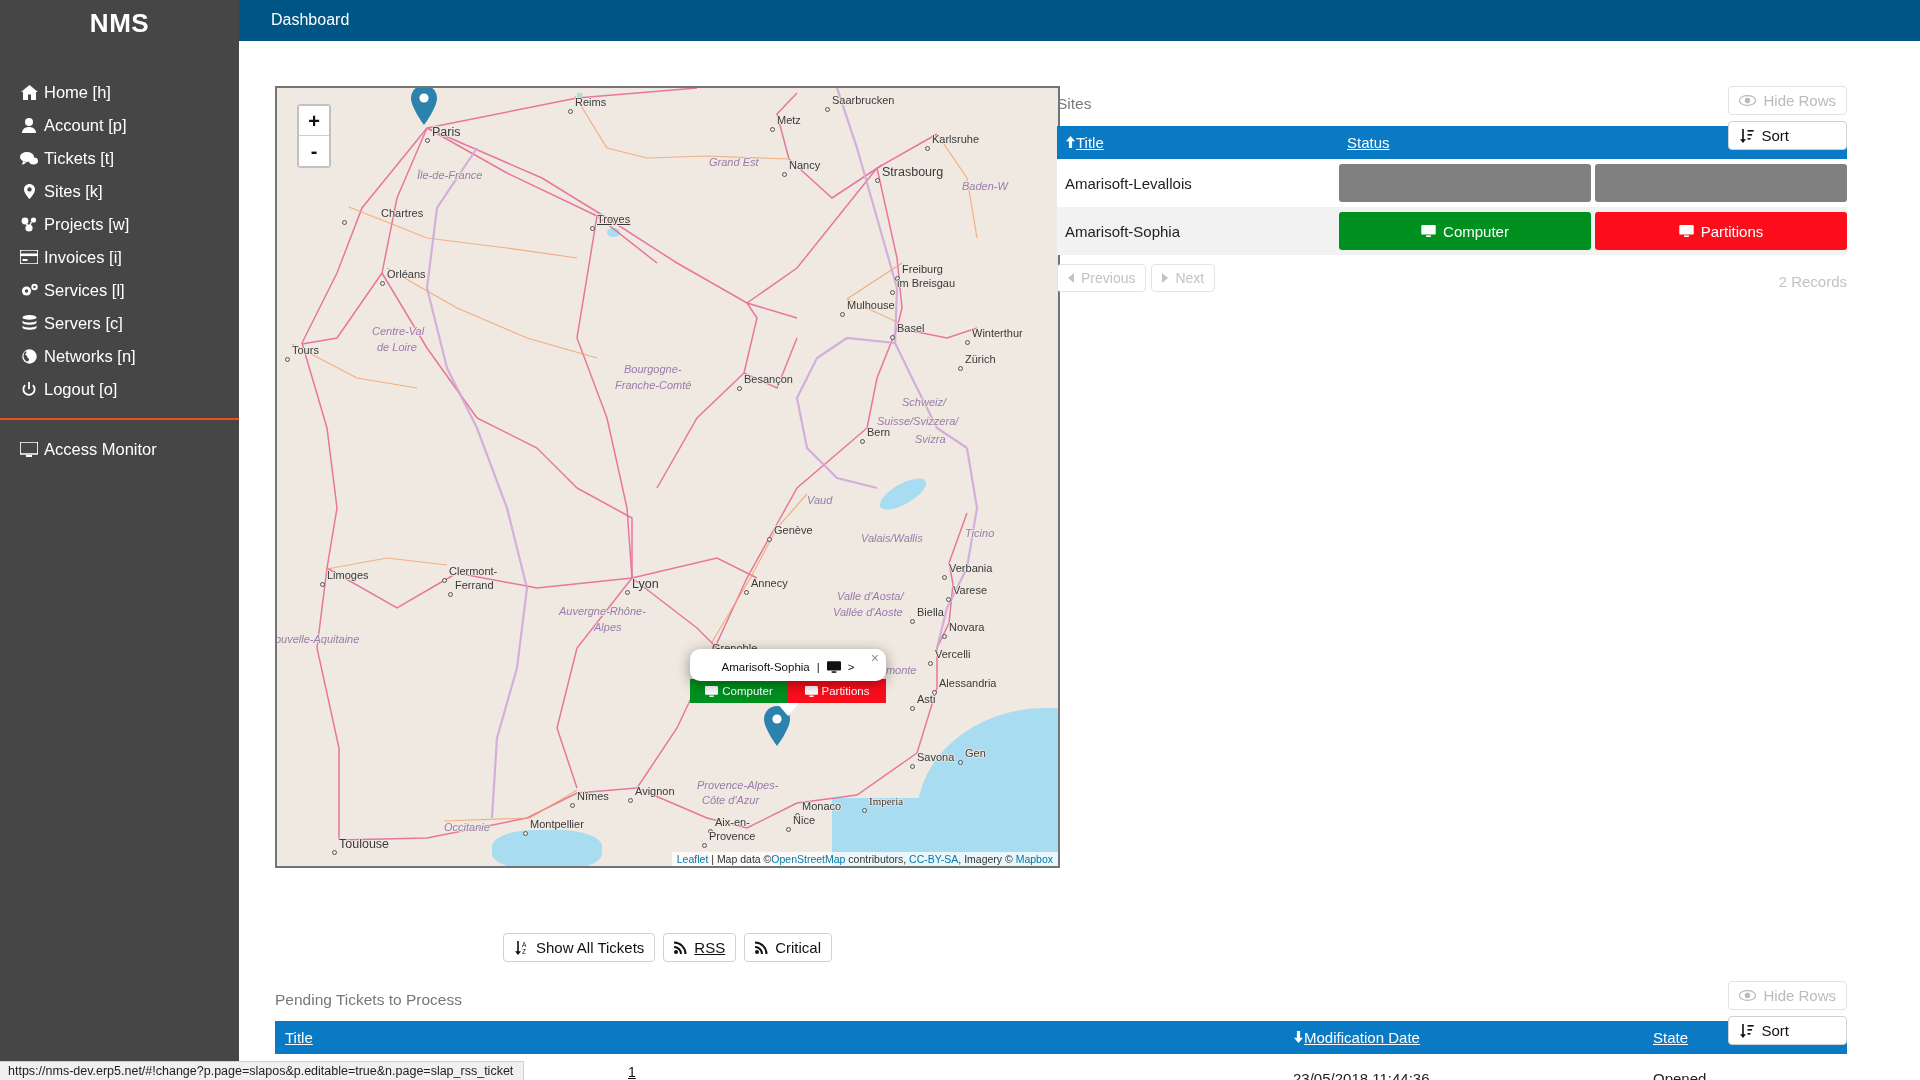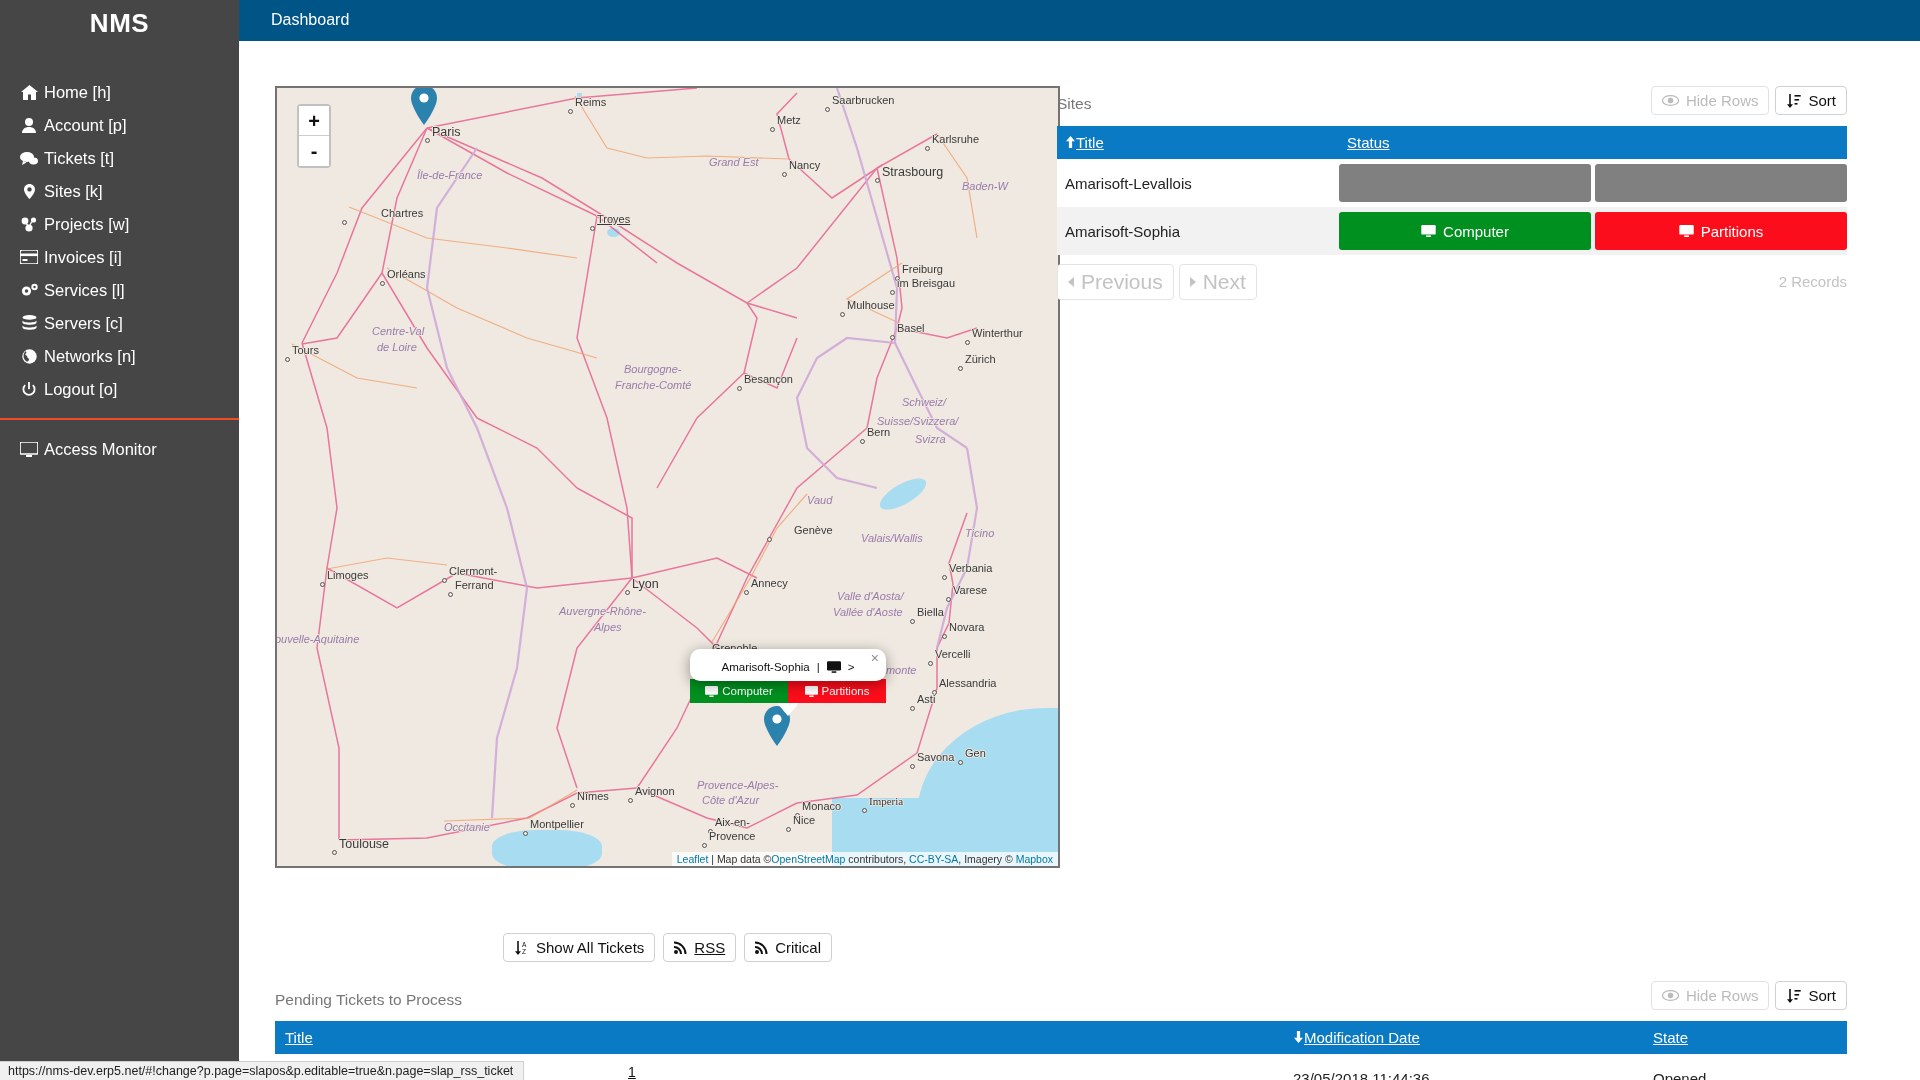--- a/index.html
+++ b/index.html
@@ -163,21 +163,21 @@
 
   
   #sites-panel { position: absolute; left: 818px; top: 45px; width: 790px; }
   .panel-head {
     position: relative; height: 40px;
   }
   .panel-title {
     position: absolute; left: 0; top: 9px;
     font-size: 15.5px; color: #777777;
   }
-  .head-btns { position: absolute; right: 0; top: 0; display: flex; gap: 6px; }
+  .head-btns { position: absolute; right: 0; top: 0; display: flex; gap: 6px; flex-direction: column; }
   .btn {
     border: 1px solid #d0d0d0;
     border-radius: 4px;
     background: #ffffff;
     font-size: 15px;
     padding: 5px 10px;
     display: inline-flex; align-items: center; gap: 7px;
     color: #111;
     cursor: pointer;
     white-space: nowrap;
@@ -214,21 +214,21 @@
     gap: 7px; color: #ffffff; font-size: 15px;
     border-radius: 3px; cursor: pointer;
   }
   .status-btn.grey  { background: #808080; }
   .status-btn.green { background: #009020; }
   .status-btn.red   { background: #fc0d1b; }
   .status-gap { width: 4px; }
 
   .pager { margin-top: 9px; position: relative; height: 40px; }
   .pager .pbtns { display: flex; gap: 5px; }
-  .pager .btn { color: #c3c3c3; border-color: #e4e4e4; font-size: 21px; }
+  .pager .btn { color: #c3c3c3; border-color: #e4e4e4; font-size: 14px; }
   .records {
     position: absolute; right: 0; top: 9px;
     font-size: 15px; color: #c3c3c3;
   }
 
   
   #ticket-tools {
     position: absolute; left: 36px; top: 892px;
     width: 785px;
     display: flex; justify-content: center; gap: 8px;
@@ -495,21 +495,21 @@
         <div class="map-label reg" style="left: 347px; top: 275px;">Bourgogne-</div>
         <div class="map-label reg" style="left: 338px; top: 291px;">Franche-Comté</div>
         <div class="map-label" style="left: 467px; top: 285px;">Besançon</div>
         <div class="city-dot" style="left: 460px; top: 298px;"></div>
         <div class="map-label reg" style="left: 625px; top: 308px;">Schweiz/</div>
         <div class="map-label reg" style="left: 600px; top: 327px;">Suisse/Svizzera/</div>
         <div class="map-label reg" style="left: 638px; top: 345px;">Svizra</div>
         <div class="map-label" style="left: 590px; top: 338px;">Bern</div>
         <div class="city-dot" style="left: 583px; top: 351px;"></div>
         <div class="map-label reg" style="left: 530px; top: 406px;">Vaud</div>
-        <div class="map-label" style="left: 497px; top: 436px; padding-left: 20px;">Genève</div>
+        <div class="map-label" style="left: 497px; top: 436px;">Genève</div>
         <div class="city-dot" style="left: 490px; top: 449px;"></div>
         <div class="map-label reg" style="left: 584px; top: 444px;">Valais/Wallis</div>
         <div class="map-label reg" style="left: 688px; top: 439px;">Ticino</div>
         <div class="map-label" style="left: 672px; top: 474px;">Verbania</div>
         <div class="city-dot" style="left: 665px; top: 487px;"></div>
         <div class="map-label" style="left: 50px; top: 481px;">Limoges</div>
         <div class="city-dot" style="left: 43px; top: 494px;"></div>
         <div class="map-label" style="left: 172px; top: 477px;">Clermont-</div>
         <div class="city-dot" style="left: 165px; top: 490px;"></div>
         <div class="map-label" style="left: 178px; top: 491px;">Ferrand</div>

